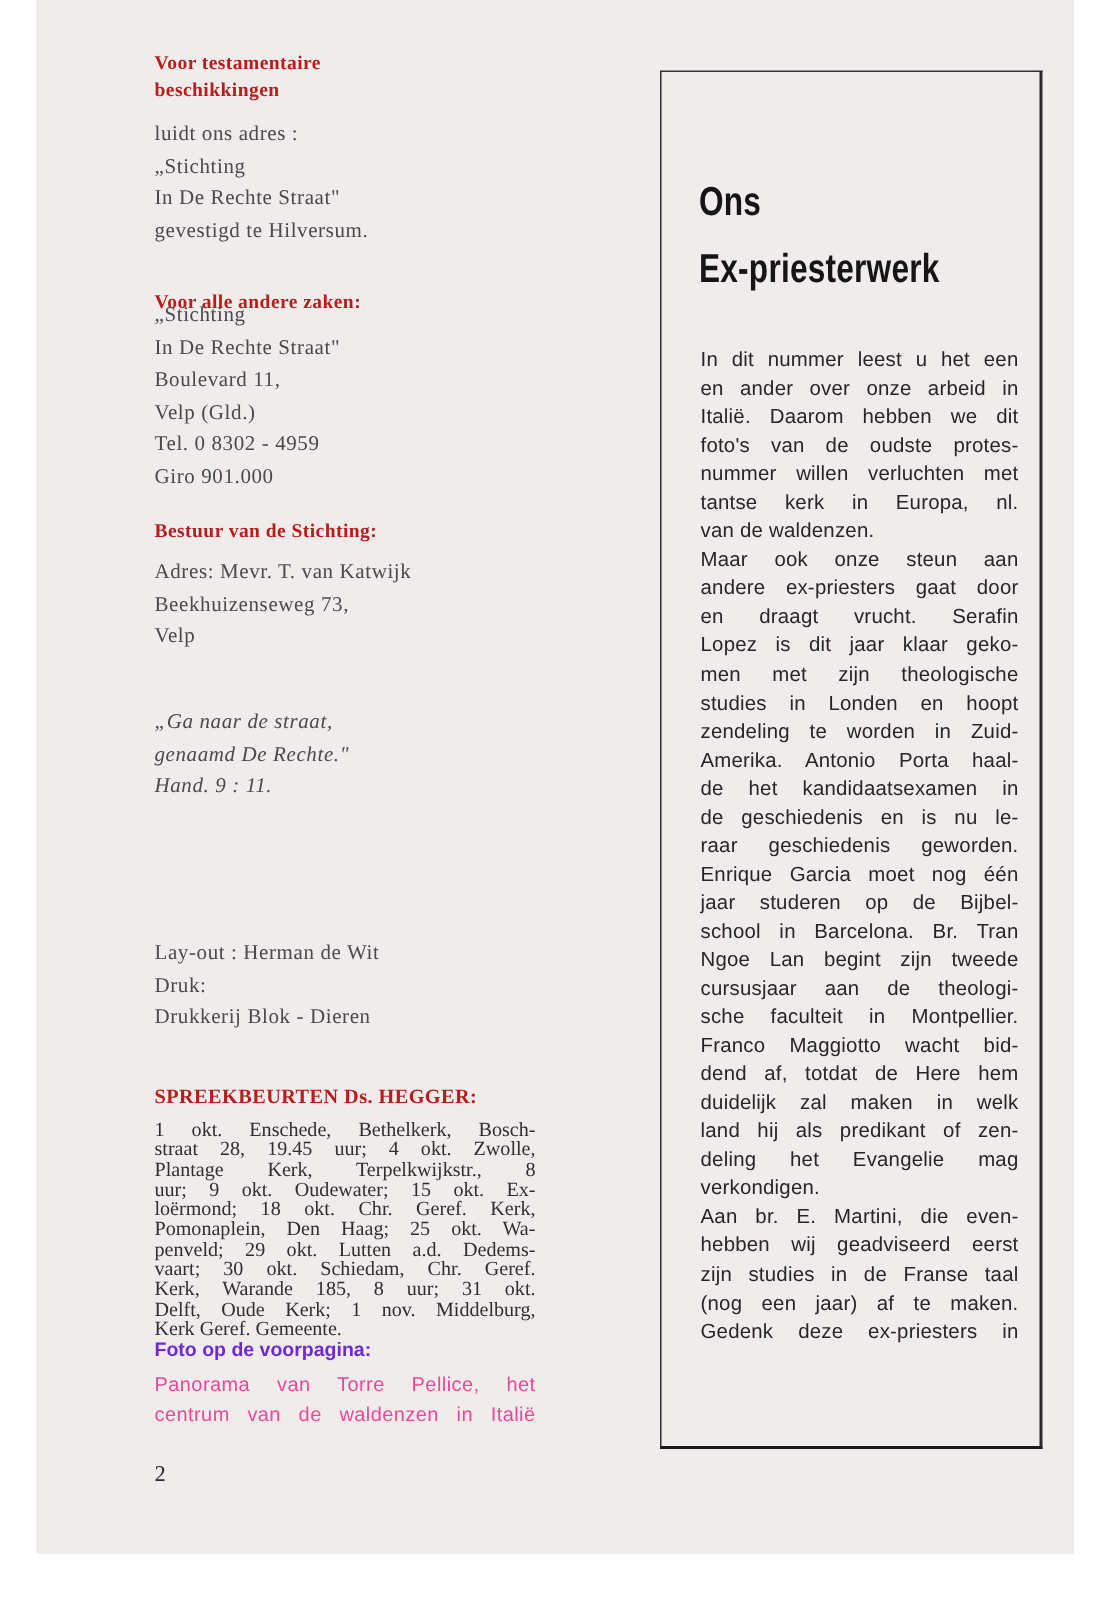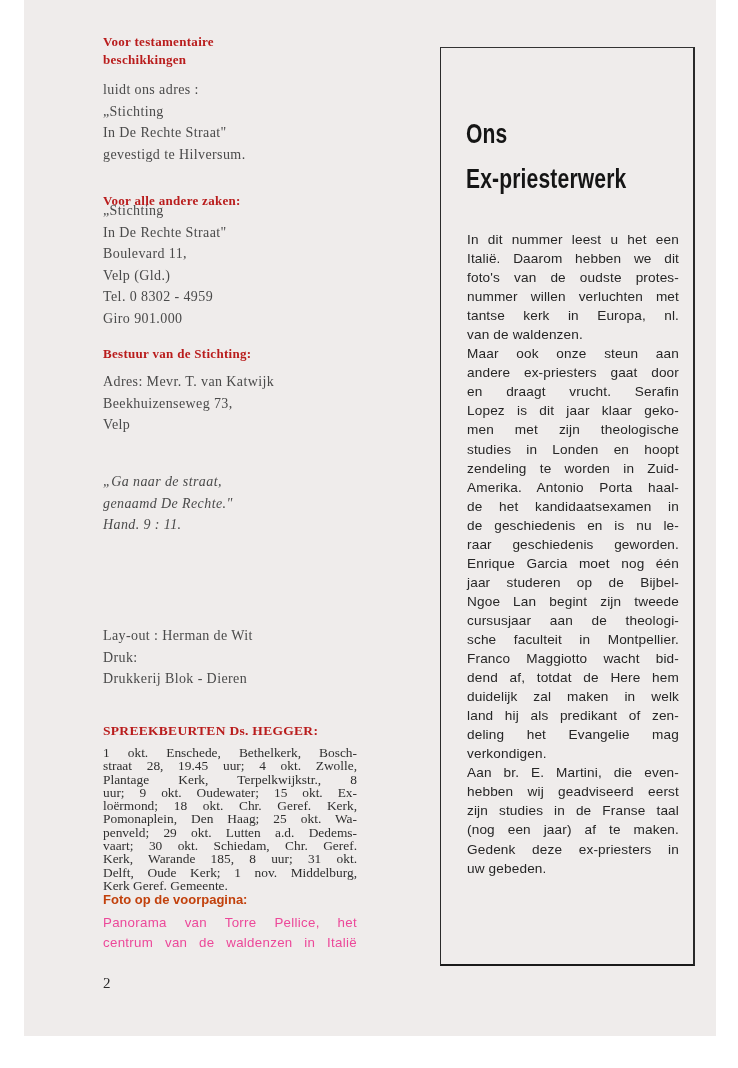--- a/index.html
+++ b/index.html
@@ -22,21 +22,21 @@
     line-height: 21.5px; letter-spacing: 0.4px; white-space: nowrap;
   }
   .italic { font-style: italic; }
   .just {
     font-family: "Liberation Serif", serif; font-size: 13.4px; color: #2f2f2f;
     line-height: 13.3px; text-align: justify; width: 254px;
   }
   .just span { display: block; text-align: justify; text-align-last: justify; }
   .just span.last { text-align-last: left; }
   .foto-h {
-    font-family: "Liberation Sans", sans-serif; font-weight: bold; font-size: 13px; color: #c2410c;
+    font-family: "Liberation Sans", sans-serif; font-weight: bold; font-size: 13px; color: #6d28d9;
   }
   .foto-t span {
     display: block; font-family: "Liberation Sans", sans-serif; font-size: 13.3px; color: #ec4899;
     line-height: 20px; text-align: justify; text-align-last: justify; width: 254px; letter-spacing: 0.3px;
   }
   .page-num { font-family: "Liberation Serif", serif; font-size: 15px; color: #2a2a2a; }
 
   .box {
     position: absolute; left: 440px; top: 47px; width: 252px; height: 916px;
     border-left: 1.5px solid #2a2a2a; border-right: 2px solid #2a2a2a;
@@ -123,46 +123,47 @@
 
   <div class="blk page-num" style="top:975px;">2</div>
 </div>
 
 <div class="box"></div>
 <div class="title" style="top:119px;">Ons</div>
 <div class="title" style="top:164px;">Ex-priesterwerk</div>
 
 <div class="body-text" id="article-body">
     <span>In dit nummer leest u het een</span>
+    <span>en ander over onze arbeid in</span>
     <span>Italië. Daarom hebben we dit</span>
     <span>foto's van de oudste protes-</span>
     <span>nummer willen verluchten met</span>
     <span>tantse kerk in Europa, nl.</span>
     <span class="last">van de waldenzen.</span>
     <span>Maar ook onze steun aan</span>
     <span>andere ex-priesters gaat door</span>
     <span>en draagt vrucht. Serafin</span>
     <span>Lopez is dit jaar klaar geko-</span>
     <span>men met zijn theologische</span>
     <span>studies in Londen en hoopt</span>
     <span>zendeling te worden in Zuid-</span>
     <span>Amerika. Antonio Porta haal-</span>
     <span>de het kandidaatsexamen in</span>
     <span>de geschiedenis en is nu le-</span>
     <span>raar geschiedenis geworden.</span>
     <span>Enrique Garcia moet nog één</span>
     <span>jaar studeren op de Bijbel-</span>
+    <span>school in Barcelona. Br. Tran</span>
     <span>Ngoe Lan begint zijn tweede</span>
     <span>cursusjaar aan de theologi-</span>
     <span>sche faculteit in Montpellier.</span>
     <span>Franco Maggiotto wacht bid-</span>
     <span>dend af, totdat de Here hem</span>
     <span>duidelijk zal maken in welk</span>
     <span>land hij als predikant of zen-</span>
     <span>deling het Evangelie mag</span>
     <span class="last">verkondigen.</span>
     <span>Aan br. E. Martini, die even-</span>
     <span>hebben wij geadviseerd eerst</span>
     <span>zijn studies in de Franse taal</span>
     <span>(nog een jaar) af te maken.</span>
     <span>Gedenk deze ex-priesters in</span>
-    <span class="last">uw gebeden.</span>
   </div>
 
 </body></html>

